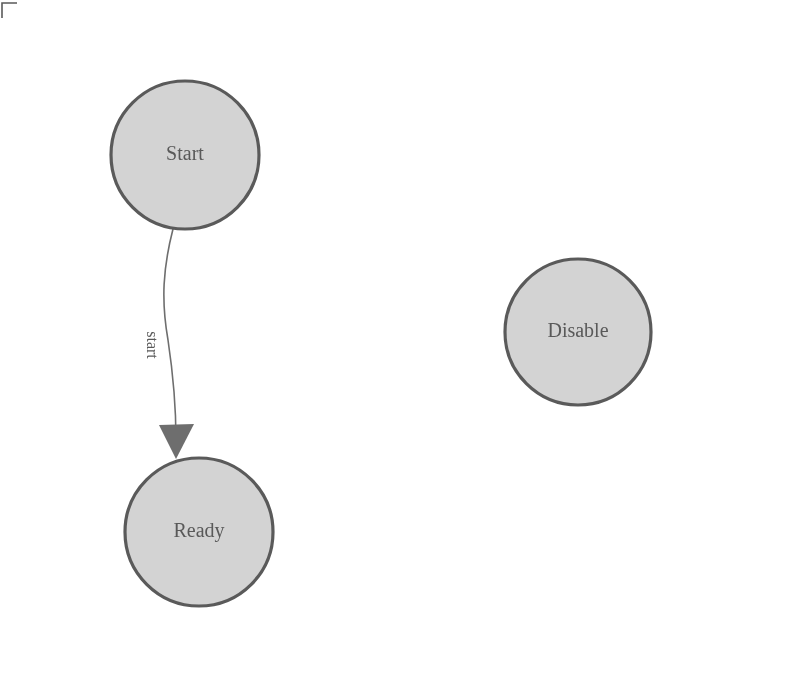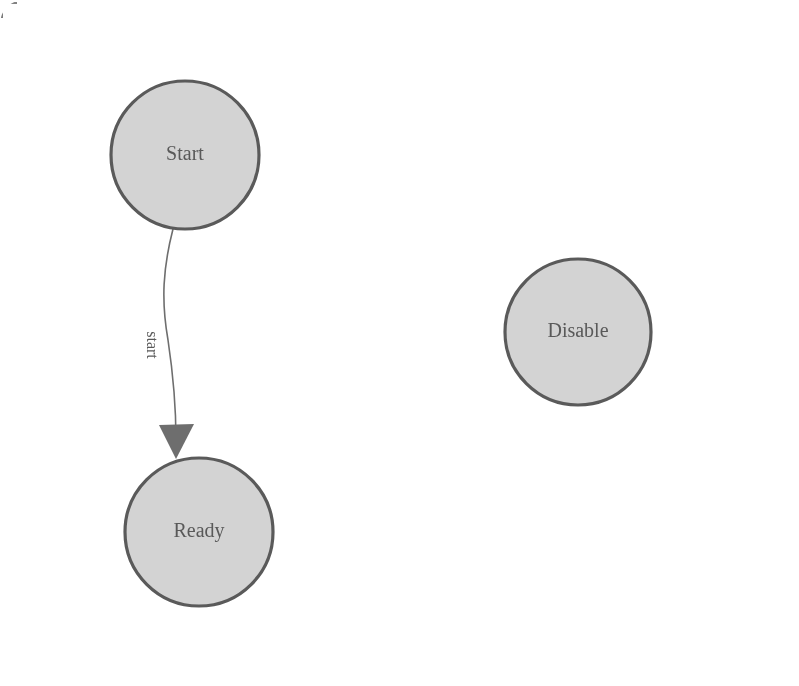--- a/index.html
+++ b/index.html
@@ -49,21 +49,21 @@
   .corner-mark {
     fill: none;
     stroke-width: 1.6;
     stroke-linecap: butt;
     stroke-linejoin: miter;
   }
 </style>
 </head>
 <body style="background: rgb(255, 255, 255);">
 
-<div id="canvas" style="width: 799px; height: 686px; border-radius: 24px;">
+<div id="canvas" style="width: 799px; height: 686px;">
   <svg id="diagram-svg" viewBox="0 0 799 686" xmlns="http://www.w3.org/2000/svg">
 
     <path class="corner-mark" d="M 2 18 L 2 3 L 17 3" stroke="#5a5a5a"></path>
 
     <g>
       <path class="edge-path" d="M 173 229 C 163 268 161 300 168 340 C 174 380 176 412 176 440" stroke="#6e6e6e"></path>
       <polygon class="edge-arrowhead" points="176,459 159,425 194,424" fill="#6e6e6e"></polygon>
       <text class="edge-label" x="151" y="345" fill="#595959" transform="rotate(90 151 345)">start</text>
     </g>
 

